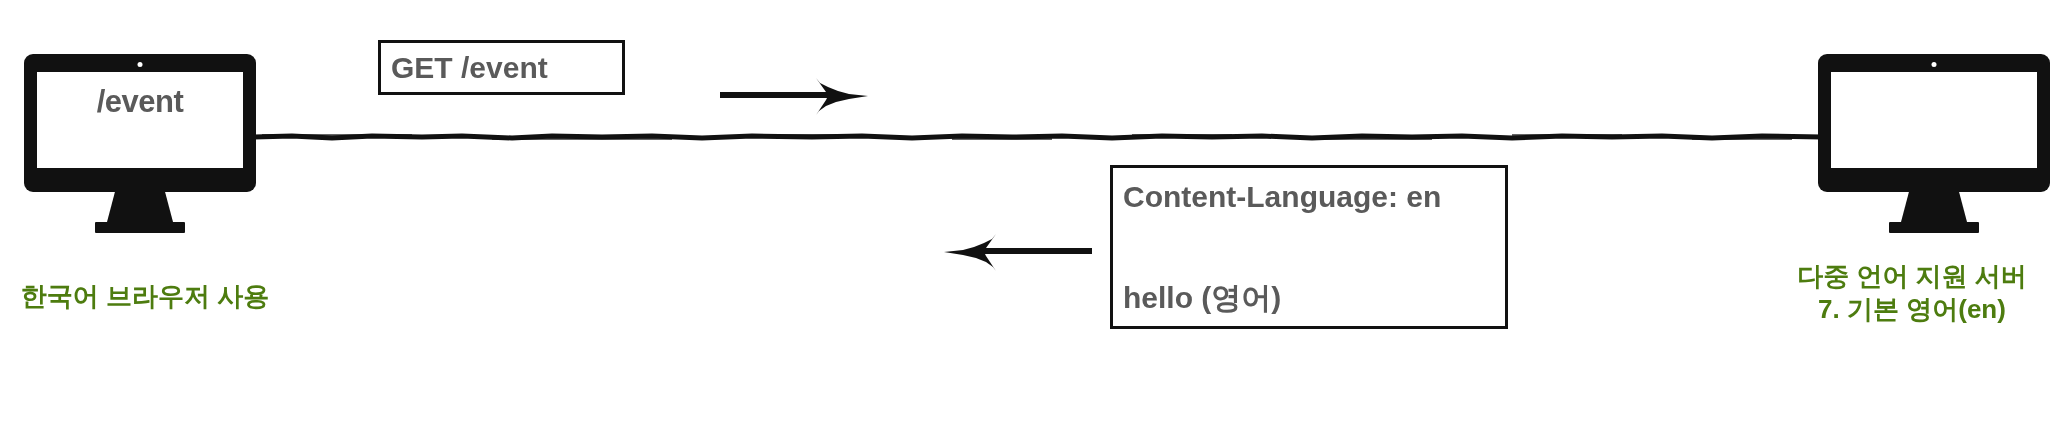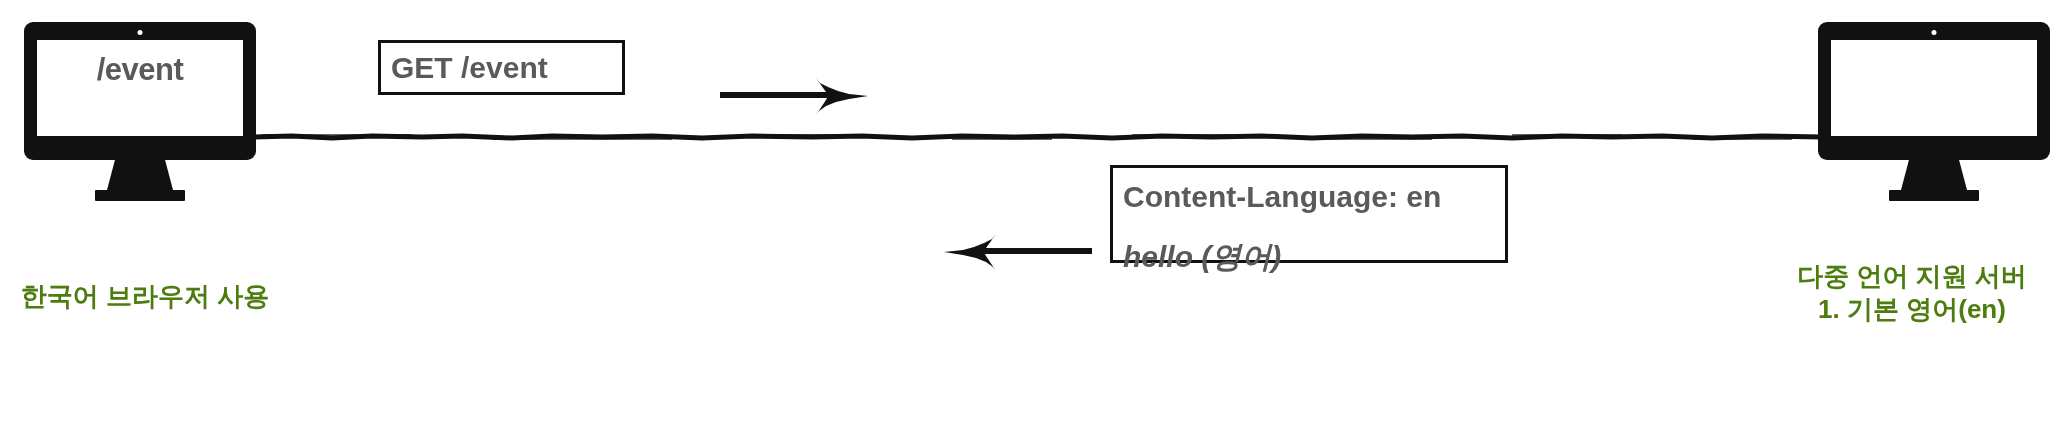--- a/index.html
+++ b/index.html
@@ -23,20 +23,21 @@
     position: absolute;
     width: 232px;
   }
   .monitor .bezel {
     position: relative;
     width: 232px;
     height: 138px;
     background: #111111;
     border-radius: 9px;
     box-sizing: border-box;
+    margin-top: 32px;
   }
   .monitor .camera {
     position: absolute;
     top: 8px;
     left: 50%;
     transform: translateX(-50%);
     width: 5px;
     height: 5px;
     border-radius: 50%;
     background: #ffffff;
@@ -120,25 +121,25 @@
     display: flex;
     align-items: center;
     padding-left: 10px;
   }
   #request-box .line { font-size: 30px; }
 
   #response-box {
     left: 1110px;
     top: 165px;
     width: 398px;
-    height: 98px;
+    height: 164px;
     padding: 12px 0 8px 10px;
   }
   #response-box .line { font-size: 30px; }
-  #response-box .line-2 { margin-top: 23px; font-style: italic; }
+  #response-box .line-2 { margin-top: 64px; }
 
   
   #wire {
     position: absolute;
     left: 252px;
     top: 132px;
     width: 1570px;
     height: 9px;
   }
 
@@ -212,16 +213,16 @@
       </div>
     </div>
     <div class="neck-wrap">
       <div class="neck-shape"></div>
     </div>
     <div class="base"></div>
   </div>
 
   <div class="caption" id="server-caption">
     <div>다중 언어 지원 서버</div>
-    <div>1. 기본 영어(en)</div>
+    <div>7. 기본 영어(en)</div>
   </div>
 
 </div>
 
 </body></html>

